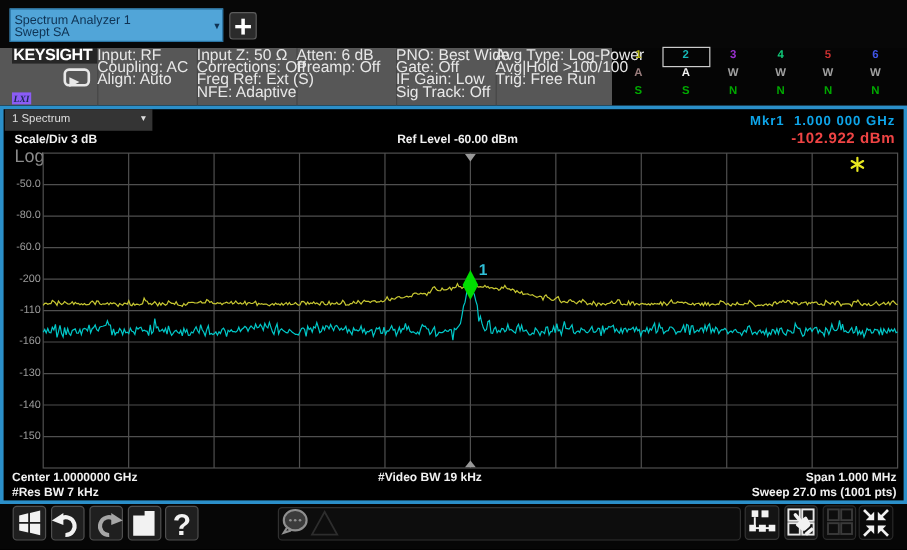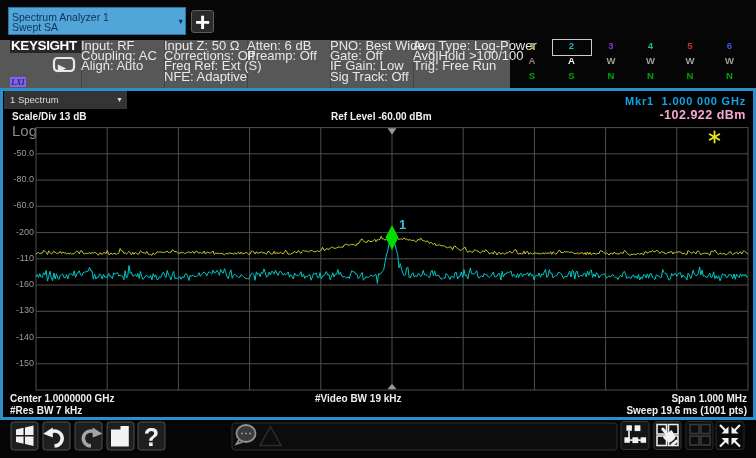--- a/index.html
+++ b/index.html
@@ -52,22 +52,22 @@
 <div class="ttc" style="left:675px;top:70px;color:#00a800">N</div>
 <div class="ttc" style="left:714.5px;top:39.5px;color:#4055e8">6</div>
 <div class="ttc" style="left:714.5px;top:55px;color:#a0a0a0">W</div>
 <div class="ttc" style="left:714.5px;top:70px;color:#00a800">N</div>
 <div class="abs" style="left:552px;top:39px;width:40px;height:17px;border:1px solid #cccccc"></div>
 
 <div class="abs" style="left:0;top:88px;width:756px;height:332px;background:#000;border:3px solid #2b8fc9"></div>
 <div class="abs" style="left:4px;top:91px;width:123px;height:18px;background:#343434;color:#dedede;font-size:9.5px;line-height:18px;padding-left:6px">1 Spectrum</div>
 <div class="abs" style="left:116px;top:91px;color:#dedede;font-size:7px;line-height:18px">▼</div>
 <div class="abs bann" style="right:10px;top:94.5px;color:#0ea5e9;font-size:11px;letter-spacing:0.8px">Mkr1&nbsp; 1.000 000 GHz</div>
-<div class="abs bann" style="right:10px;top:108px;color:#f9a8d4;font-size:12.5px;letter-spacing:0.5px">-102.922 dBm</div>
-<div class="abs bann" style="left:12px;top:111px">Scale/Div 13 dB</div>
+<div class="abs bann" style="right:10px;top:108px;color:#ef4444;font-size:12.5px;letter-spacing:0.5px">-102.922 dBm</div>
+<div class="abs bann" style="left:12px;top:111px">Scale/Div 3 dB</div>
 <div class="abs bann" style="left:331px;top:111px">Ref Level -60.00 dBm</div>
 <div class="abs" style="left:12px;top:122px;color:#8a8a8a;font-size:15px">Log</div>
 <div class="ylab" style="top:147.8px">-50.0</div>
 <div class="ylab" style="top:174.1px">-80.0</div>
 <div class="ylab" style="top:200.3px">-60.0</div>
 <div class="ylab" style="top:226.6px">-200</div>
 <div class="ylab" style="top:252.8px">-110</div>
 <div class="ylab" style="top:279.0px">-160</div>
 <div class="ylab" style="top:305.3px">-130</div>
 <div class="ylab" style="top:331.5px">-140</div>
@@ -103,21 +103,21 @@
   <polygon points="387.5,389.3 396.5,389.3 392,383.8" fill="#999"></polygon>
   <polyline points="36.0,254.5 37.3,252.8 38.5,252.6 39.8,253.6 41.1,253.1 42.4,253.1 43.6,250.4 44.9,251.2 46.2,252.5 47.5,254.5 48.7,250.8 50.0,252.6 51.3,253.8 52.6,253.0 53.8,251.3 55.1,252.3 56.4,253.2 57.7,253.4 58.9,253.0 60.2,251.4 61.5,253.6 62.7,251.9 64.0,253.0 65.3,252.8 66.6,253.9 67.8,253.1 69.1,254.0 70.4,252.9 71.7,254.1 72.9,253.8 74.2,253.6 75.5,252.0 76.8,250.9 78.0,251.9 79.3,253.8 80.6,250.8 81.9,250.9 83.1,253.2 84.4,253.9 85.7,253.2 86.9,253.5 88.2,253.3 89.5,252.3 90.8,254.0 92.0,252.3 93.3,253.2 94.6,252.5 95.9,252.8 97.1,253.9 98.4,255.3 99.7,252.9 101.0,253.7 102.2,254.4 103.5,252.6 104.8,252.8 106.1,253.5 107.3,250.6 108.6,254.2 109.9,254.7 111.1,252.8 112.4,254.3 113.7,253.4 115.0,253.6 116.2,254.3 117.5,253.6 118.8,253.1 120.1,248.5 121.3,250.7 122.6,251.0 123.9,253.4 125.2,252.9 126.4,253.9 127.7,252.7 129.0,251.4 130.3,253.1 131.5,254.8 132.8,252.3 134.1,254.3 135.3,252.4 136.6,253.4 137.9,254.4 139.2,253.5 140.4,250.8 141.7,251.9 143.0,252.8 144.3,252.8 145.5,253.6 146.8,251.5 148.1,254.0 149.4,254.6 150.6,254.6 151.9,255.3 153.2,252.9 154.5,254.4 155.7,253.7 157.0,251.9 158.3,252.1 159.5,251.9 160.8,251.9 162.1,252.4 163.4,252.5 164.6,252.4 165.9,251.8 167.2,251.1 168.5,252.5 169.7,252.3 171.0,252.4 172.3,249.7 173.6,250.3 174.8,252.0 176.1,251.2 177.4,252.8 178.7,253.1 179.9,253.2 181.2,252.3 182.5,252.8 183.7,252.4 185.0,253.8 186.3,252.7 187.6,252.4 188.8,251.9 190.1,252.6 191.4,252.7 192.7,251.2 193.9,253.3 195.2,252.6 196.5,250.8 197.8,252.5 199.0,253.2 200.3,252.3 201.6,253.4 202.9,253.0 204.1,251.0 205.4,254.1 206.7,252.4 207.9,252.1 209.2,252.9 210.5,252.9 211.8,252.0 213.0,251.0 214.3,254.5 215.6,252.8 216.9,253.5 218.1,253.1 219.4,253.7 220.7,253.4 222.0,253.4 223.2,254.1 224.5,254.8 225.8,253.7 227.1,253.1 228.3,254.2 229.6,252.6 230.9,253.6 232.2,253.2 233.4,254.3 234.7,252.7 236.0,254.2 237.2,253.2 238.5,252.1 239.8,254.0 241.1,252.1 242.3,253.8 243.6,253.6 244.9,253.3 246.2,252.1 247.4,253.3 248.7,254.3 250.0,254.1 251.3,251.3 252.5,251.1 253.8,251.9 255.1,253.9 256.4,251.7 257.6,253.5 258.9,252.5 260.2,253.0 261.4,251.6 262.7,253.2 264.0,252.5 265.3,253.4 266.5,254.2 267.8,251.5 269.1,251.5 270.4,253.6 271.6,254.1 272.9,253.8 274.2,251.2 275.5,254.1 276.7,252.5 278.0,253.3 279.3,253.2 280.6,252.0 281.8,253.5 283.1,253.6 284.4,252.5 285.6,250.2 286.9,251.8 288.2,254.4 289.5,254.0 290.7,254.2 292.0,253.0 293.3,253.1 294.6,251.2 295.8,252.5 297.1,252.7 298.4,250.5 299.7,251.9 300.9,253.4 302.2,251.5 303.5,250.2 304.8,251.2 306.0,251.1 307.3,251.2 308.6,252.0 309.8,251.0 311.1,250.7 312.4,250.5 313.7,251.9 314.9,251.6 316.2,251.6 317.5,250.7 318.8,251.6 320.0,251.1 321.3,249.8 322.6,247.3 323.9,249.8 325.1,250.5 326.4,248.6 327.7,249.0 329.0,249.3 330.2,248.2 331.5,247.3 332.8,247.2 334.0,248.3 335.3,248.3 336.6,247.9 337.9,247.3 339.1,246.8 340.4,247.5 341.7,246.9 343.0,247.3 344.2,245.0 345.5,244.3 346.8,244.2 348.1,245.1 349.3,245.2 350.6,244.3 351.9,244.8 353.2,244.5 354.4,244.7 355.7,246.2 357.0,243.6 358.2,244.1 359.5,241.9 360.8,239.6 362.1,239.0 363.3,240.7 364.6,242.0 365.9,242.3 367.2,242.3 368.4,240.0 369.7,241.5 371.0,241.6 372.3,241.4 373.5,240.6 374.8,239.3 376.1,241.7 377.4,239.5 378.6,239.9 379.9,239.4 381.2,236.4 382.4,238.9 383.7,238.9 385.0,240.3 386.3,239.0 387.5,239.2 388.8,239.5 390.1,238.4 391.4,241.9 392.6,238.8 393.9,239.3 395.2,237.9 396.5,237.3 397.7,238.8 399.0,239.3 400.3,238.9 401.6,239.2 402.8,239.3 404.1,237.8 405.4,239.4 406.6,238.8 407.9,240.3 409.2,239.6 410.5,239.9 411.7,240.6 413.0,240.1 414.3,240.4 415.6,241.9 416.8,241.2 418.1,239.3 419.4,240.2 420.7,237.9 421.9,239.9 423.2,240.8 424.5,240.8 425.8,241.8 427.0,240.8 428.3,241.6 429.6,243.7 430.8,242.2 432.1,243.5 433.4,244.4 434.7,243.0 435.9,245.5 437.2,245.1 438.5,245.0 439.8,244.9 441.0,245.6 442.3,246.0 443.6,245.5 444.9,246.4 446.1,247.1 447.4,247.8 448.7,247.3 450.0,246.8 451.2,247.2 452.5,250.0 453.8,246.7 455.0,245.8 456.3,247.7 457.6,248.4 458.9,249.5 460.1,250.3 461.4,250.2 462.7,249.0 464.0,248.0 465.2,247.2 466.5,250.5 467.8,252.3 469.1,251.3 470.3,251.1 471.6,252.0 472.9,252.2 474.2,250.2 475.4,249.7 476.7,251.1 478.0,251.1 479.2,252.2 480.5,253.1 481.8,251.7 483.1,250.6 484.3,252.0 485.6,249.6 486.9,250.8 488.2,251.9 489.4,253.9 490.7,253.2 492.0,252.8 493.3,254.0 494.5,251.2 495.8,252.7 497.1,255.0 498.4,252.6 499.6,252.7 500.9,254.2 502.2,252.9 503.4,253.3 504.7,254.2 506.0,253.0 507.3,252.8 508.5,252.4 509.8,251.0 511.1,252.9 512.4,252.8 513.6,251.5 514.9,249.7 516.2,250.0 517.5,253.4 518.7,254.0 520.0,253.4 521.3,253.8 522.6,254.1 523.8,250.9 525.1,254.0 526.4,251.8 527.6,251.6 528.9,254.3 530.2,252.8 531.5,253.4 532.7,254.2 534.0,253.2 535.3,252.9 536.6,253.4 537.8,253.3 539.1,254.0 540.4,253.1 541.7,254.2 542.9,252.7 544.2,253.8 545.5,252.9 546.8,253.3 548.0,253.0 549.3,253.5 550.6,251.7 551.8,254.4 553.1,251.7 554.4,252.8 555.7,254.4 556.9,253.2 558.2,251.5 559.5,249.9 560.8,252.5 562.0,252.6 563.3,252.7 564.6,251.5 565.9,252.0 567.1,251.9 568.4,251.7 569.7,252.7 571.0,251.9 572.2,252.3 573.5,253.2 574.8,253.6 576.1,253.8 577.3,252.6 578.6,254.2 579.9,253.1 581.1,252.9 582.4,252.7 583.7,254.3 585.0,252.6 586.2,254.7 587.5,252.0 588.8,254.3 590.1,252.3 591.3,254.8 592.6,253.6 593.9,253.2 595.2,253.8 596.4,254.1 597.7,253.2 599.0,253.7 600.3,250.6 601.5,251.1 602.8,251.5 604.1,252.8 605.3,253.9 606.6,252.8 607.9,254.1 609.2,254.9 610.4,253.1 611.7,253.5 613.0,254.1 614.3,252.0 615.5,253.5 616.8,253.8 618.1,253.9 619.4,254.0 620.6,252.6 621.9,253.1 623.2,253.3 624.5,250.4 625.7,251.5 627.0,252.6 628.3,253.9 629.5,255.4 630.8,254.6 632.1,254.3 633.4,254.4 634.6,254.0 635.9,254.8 637.2,253.7 638.5,253.3 639.7,254.5 641.0,253.3 642.3,254.0 643.6,254.8 644.8,252.1 646.1,251.5 647.4,253.3 648.7,252.5 649.9,251.5 651.2,252.0 652.5,250.4 653.7,251.8 655.0,251.9 656.3,250.4 657.6,250.6 658.8,252.3 660.1,253.4 661.4,251.4 662.7,252.3 663.9,252.1 665.2,254.0 666.5,253.8 667.8,252.3 669.0,252.5 670.3,251.9 671.6,251.6 672.9,254.0 674.1,252.1 675.4,252.9 676.7,251.8 677.9,252.3 679.2,251.8 680.5,251.8 681.8,253.6 683.0,253.9 684.3,253.1 685.6,254.3 686.9,254.3 688.1,250.4 689.4,251.7 690.7,252.5 692.0,253.4 693.2,251.9 694.5,252.3 695.8,254.0 697.1,251.3 698.3,250.9 699.6,252.6 700.9,254.9 702.1,253.5 703.4,253.4 704.7,253.2 706.0,253.3 707.2,253.2 708.5,253.6 709.8,255.3 711.1,251.4 712.3,251.1 713.6,251.8 714.9,250.1 716.2,252.1 717.4,253.7 718.7,254.5 720.0,253.1 721.3,253.2 722.5,254.4 723.8,252.9 725.1,254.7 726.3,254.6 727.6,253.8 728.9,252.8 730.2,251.4 731.4,253.3 732.7,254.6 734.0,253.6 735.3,252.9 736.5,252.0 737.8,253.8 739.1,253.1 740.4,251.7 741.6,254.1 742.9,251.7 744.2,250.7 745.5,252.1 746.7,253.4 748.0,253.8" fill="none" stroke="#c8c832" stroke-width="1"></polyline>
   <polyline points="36.0,276.9 37.3,274.5 38.5,277.4 39.8,273.7 41.1,277.1 42.4,277.3 43.6,272.7 44.9,274.9 46.2,270.3 47.5,281.1 48.7,276.6 50.0,271.2 51.3,278.0 52.6,280.8 53.8,272.9 55.1,279.0 56.4,273.8 57.7,278.1 58.9,279.4 60.2,275.4 61.5,274.7 62.7,274.1 64.0,277.6 65.3,277.7 66.6,274.5 67.8,278.8 69.1,274.3 70.4,273.7 71.7,274.1 72.9,275.7 74.2,270.8 75.5,277.4 76.8,273.9 78.0,272.9 79.3,270.8 80.6,274.8 81.9,275.8 83.1,272.7 84.4,272.1 85.7,271.9 86.9,271.5 88.2,271.1 89.5,267.3 90.8,270.7 92.0,270.8 93.3,279.2 94.6,274.1 95.9,279.1 97.1,277.1 98.4,277.3 99.7,273.8 101.0,275.5 102.2,279.0 103.5,274.3 104.8,277.3 106.1,276.8 107.3,278.0 108.6,273.4 109.9,276.1 111.1,276.4 112.4,278.7 113.7,272.8 115.0,274.3 116.2,273.1 117.5,272.7 118.8,276.0 120.1,275.1 121.3,275.7 122.6,276.1 123.9,279.7 125.2,270.8 126.4,278.0 127.7,276.3 129.0,265.4 130.3,273.2 131.5,272.5 132.8,276.1 134.1,275.7 135.3,274.4 136.6,276.6 137.9,273.6 139.2,278.5 140.4,271.5 141.7,276.3 143.0,279.4 144.3,277.8 145.5,276.0 146.8,275.3 148.1,277.0 149.4,277.8 150.6,275.4 151.9,279.8 153.2,273.6 154.5,277.0 155.7,274.7 157.0,279.5 158.3,279.3 159.5,276.7 160.8,277.5 162.1,274.5 163.4,272.3 164.6,275.4 165.9,277.5 167.2,270.5 168.5,274.8 169.7,276.6 171.0,279.8 172.3,274.7 173.6,271.4 174.8,278.6 176.1,277.9 177.4,278.7 178.7,278.0 179.9,276.6 181.2,279.3 182.5,276.5 183.7,277.9 185.0,274.4 186.3,273.5 187.6,275.9 188.8,280.5 190.1,275.3 191.4,276.4 192.7,274.8 193.9,276.3 195.2,276.4 196.5,276.8 197.8,275.6 199.0,272.7 200.3,276.2 201.6,274.4 202.9,273.3 204.1,271.9 205.4,273.1 206.7,276.1 207.9,273.4 209.2,271.6 210.5,273.0 211.8,274.2 213.0,270.0 214.3,273.1 215.6,272.7 216.9,270.3 218.1,272.2 219.4,275.3 220.7,269.5 222.0,272.2 223.2,273.2 224.5,268.7 225.8,272.8 227.1,276.6 228.3,278.7 229.6,273.3 230.9,269.9 232.2,278.2 233.4,275.1 234.7,274.1 236.0,275.5 237.2,276.3 238.5,277.2 239.8,277.3 241.1,274.6 242.3,275.5 243.6,276.9 244.9,277.8 246.2,278.6 247.4,278.6 248.7,279.1 250.0,276.5 251.3,273.7 252.5,273.2 253.8,274.4 255.1,280.3 256.4,271.8 257.6,274.6 258.9,273.3 260.2,276.7 261.4,272.4 262.7,273.4 264.0,268.8 265.3,272.9 266.5,277.2 267.8,276.1 269.1,272.2 270.4,275.0 271.6,271.4 272.9,271.8 274.2,274.1 275.5,270.4 276.7,273.0 278.0,275.4 279.3,271.8 280.6,271.3 281.8,272.9 283.1,275.1 284.4,273.5 285.6,275.0 286.9,274.0 288.2,271.9 289.5,277.1 290.7,274.6 292.0,276.6 293.3,278.9 294.6,273.2 295.8,275.3 297.1,275.0 298.4,275.8 299.7,274.8 300.9,271.7 302.2,276.9 303.5,274.3 304.8,278.4 306.0,276.2 307.3,276.6 308.6,275.2 309.8,274.6 311.1,280.2 312.4,277.0 313.7,273.3 314.9,274.1 316.2,272.9 317.5,277.8 318.8,277.7 320.0,272.6 321.3,278.6 322.6,275.8 323.9,275.9 325.1,274.0 326.4,271.5 327.7,275.1 329.0,274.5 330.2,279.8 331.5,276.4 332.8,272.7 334.0,277.0 335.3,274.0 336.6,274.3 337.9,269.5 339.1,274.6 340.4,272.1 341.7,276.1 343.0,277.1 344.2,276.4 345.5,277.2 346.8,278.3 348.1,276.7 349.3,278.6 350.6,274.0 351.9,270.6 353.2,272.0 354.4,271.8 355.7,274.0 357.0,274.2 358.2,278.7 359.5,277.2 360.8,274.5 362.1,272.4 363.3,280.2 364.6,279.0 365.9,276.8 367.2,277.2 368.4,277.2 369.7,276.5 371.0,274.9 372.3,276.0 373.5,276.2 374.8,274.7 376.1,274.8 377.4,283.4 378.6,273.6 379.9,274.7 381.2,273.0 382.4,271.6 383.7,269.7 385.0,262.8 386.3,255.0 387.5,252.0 388.8,244.7 390.1,238.2 391.4,240.3 392.6,239.1 393.9,243.1 395.2,245.1 396.5,250.7 397.7,254.4 399.0,267.8 400.3,263.6 401.6,269.3 402.8,273.2 404.1,275.7 405.4,274.6 406.6,268.1 407.9,267.2 409.2,277.5 410.5,277.8 411.7,274.1 413.0,272.7 414.3,277.2 415.6,275.4 416.8,276.8 418.1,273.7 419.4,274.0 420.7,276.5 421.9,275.4 423.2,270.3 424.5,275.0 425.8,274.6 427.0,275.4 428.3,276.7 429.6,277.6 430.8,272.5 432.1,270.2 433.4,275.5 434.7,271.1 435.9,275.9 437.2,275.7 438.5,275.0 439.8,277.1 441.0,279.0 442.3,279.1 443.6,277.6 444.9,278.3 446.1,273.4 447.4,274.8 448.7,276.9 450.0,279.5 451.2,276.2 452.5,276.6 453.8,278.0 455.0,272.8 456.3,272.5 457.6,279.1 458.9,276.3 460.1,276.3 461.4,272.0 462.7,277.3 464.0,269.6 465.2,275.6 466.5,274.9 467.8,279.1 469.1,273.0 470.3,267.8 471.6,273.7 472.9,273.8 474.2,274.2 475.4,272.8 476.7,270.7 478.0,277.3 479.2,278.1 480.5,276.4 481.8,275.8 483.1,277.0 484.3,273.4 485.6,274.8 486.9,274.9 488.2,276.7 489.4,277.4 490.7,276.4 492.0,274.3 493.3,272.1 494.5,276.6 495.8,276.9 497.1,276.0 498.4,273.5 499.6,273.8 500.9,280.0 502.2,271.3 503.4,277.0 504.7,273.8 506.0,274.2 507.3,272.0 508.5,272.5 509.8,272.1 511.1,271.1 512.4,276.5 513.6,274.2 514.9,276.2 516.2,277.6 517.5,273.7 518.7,277.6 520.0,274.0 521.3,273.5 522.6,276.6 523.8,274.2 525.1,274.6 526.4,273.9 527.6,272.7 528.9,276.2 530.2,272.8 531.5,275.6 532.7,274.6 534.0,279.8 535.3,276.0 536.6,275.3 537.8,276.2 539.1,273.0 540.4,277.3 541.7,273.9 542.9,275.1 544.2,272.1 545.5,269.4 546.8,277.5 548.0,276.1 549.3,269.7 550.6,273.4 551.8,273.1 553.1,278.0 554.4,276.5 555.7,275.7 556.9,275.5 558.2,272.5 559.5,272.5 560.8,273.5 562.0,275.1 563.3,278.4 564.6,276.5 565.9,276.4 567.1,276.6 568.4,274.1 569.7,271.0 571.0,277.1 572.2,270.4 573.5,271.1 574.8,279.1 576.1,271.7 577.3,271.4 578.6,277.2 579.9,276.3 581.1,275.0 582.4,276.3 583.7,273.5 585.0,273.3 586.2,276.8 587.5,271.1 588.8,275.4 590.1,271.3 591.3,269.9 592.6,277.3 593.9,273.9 595.2,276.7 596.4,272.7 597.7,274.1 599.0,278.0 600.3,275.8 601.5,274.7 602.8,274.8 604.1,273.6 605.3,275.1 606.6,278.2 607.9,276.6 609.2,275.9 610.4,277.2 611.7,275.2 613.0,274.6 614.3,276.7 615.5,277.2 616.8,277.3 618.1,279.6 619.4,276.6 620.6,275.2 621.9,276.9 623.2,272.3 624.5,271.5 625.7,274.7 627.0,278.6 628.3,277.2 629.5,276.9 630.8,278.6 632.1,276.1 633.4,274.9 634.6,277.5 635.9,276.0 637.2,278.6 638.5,274.4 639.7,280.1 641.0,277.0 642.3,278.8 643.6,274.6 644.8,275.0 646.1,278.0 647.4,273.9 648.7,278.2 649.9,274.0 651.2,273.4 652.5,277.1 653.7,278.3 655.0,279.4 656.3,274.9 657.6,275.7 658.8,275.9 660.1,277.6 661.4,277.3 662.7,269.5 663.9,272.3 665.2,273.7 666.5,273.7 667.8,277.6 669.0,280.2 670.3,279.1 671.6,273.4 672.9,275.8 674.1,274.2 675.4,273.5 676.7,276.3 677.9,274.2 679.2,273.0 680.5,272.8 681.8,277.6 683.0,275.0 684.3,276.7 685.6,277.3 686.9,280.1 688.1,273.2 689.4,274.9 690.7,278.5 692.0,275.2 693.2,270.2 694.5,274.3 695.8,275.5 697.1,275.3 698.3,273.6 699.6,266.9 700.9,275.1 702.1,270.2 703.4,276.4 704.7,275.7 706.0,277.0 707.2,277.2 708.5,275.0 709.8,273.0 711.1,277.6 712.3,276.8 713.6,271.8 714.9,278.7 716.2,275.8 717.4,278.5 718.7,275.8 720.0,280.9 721.3,277.5 722.5,273.7 723.8,275.2 725.1,274.6 726.3,277.5 727.6,277.2 728.9,274.4 730.2,274.9 731.4,274.9 732.7,278.4 734.0,274.0 735.3,279.3 736.5,274.1 737.8,276.2 739.1,277.6 740.4,273.9 741.6,276.5 742.9,274.4 744.2,276.1 745.5,274.0 746.7,277.2 748.0,276.7" fill="none" stroke="#00c8c8" stroke-width="1"></polyline>
   <polygon points="392,225 398.5,237.5 392,250 385.5,237.5" fill="#00dc00"></polygon>
   <text x="399" y="229" fill="#30c0d8" font-size="13" font-weight="bold" font-family="Liberation Sans">1</text>
 </svg>
 <div class="abs bann" style="left:10px;top:393px">Center 1.0000000 GHz</div>
 <div class="abs bann" style="left:315px;top:393px">#Video BW 19 kHz</div>
 <div class="abs bann" style="right:9px;top:393px">Span 1.000 MHz</div>
 <div class="abs bann" style="left:10px;top:405px">#Res BW 7 kHz</div>
-<div class="abs bann" style="right:9px;top:405px">Sweep 19.6 ms (1001 pts)</div>
+<div class="abs bann" style="right:9px;top:405px">Sweep 27.0 ms (1001 pts)</div>
 
 <div class="abs" style="left:0;top:420px;width:756px;height:38px;background:#060606"></div>
 <svg class="abs" style="left:0;top:420px" width="756" height="38" viewBox="0 0 756 38">
   <g>
     <rect x="11" y="2" width="27" height="28" rx="3" fill="#1f1f1f" stroke="#4f4f4f"></rect>
     <rect x="43" y="2" width="27" height="28" rx="3" fill="#1f1f1f" stroke="#4f4f4f"></rect>
     <rect x="75" y="2" width="27" height="28" rx="3" fill="#1f1f1f" stroke="#4f4f4f"></rect>
     <rect x="107" y="2" width="27" height="28" rx="3" fill="#1f1f1f" stroke="#4f4f4f"></rect>
     <rect x="138" y="2" width="27" height="28" rx="3" fill="#1f1f1f" stroke="#4f4f4f"></rect>
   </g>

